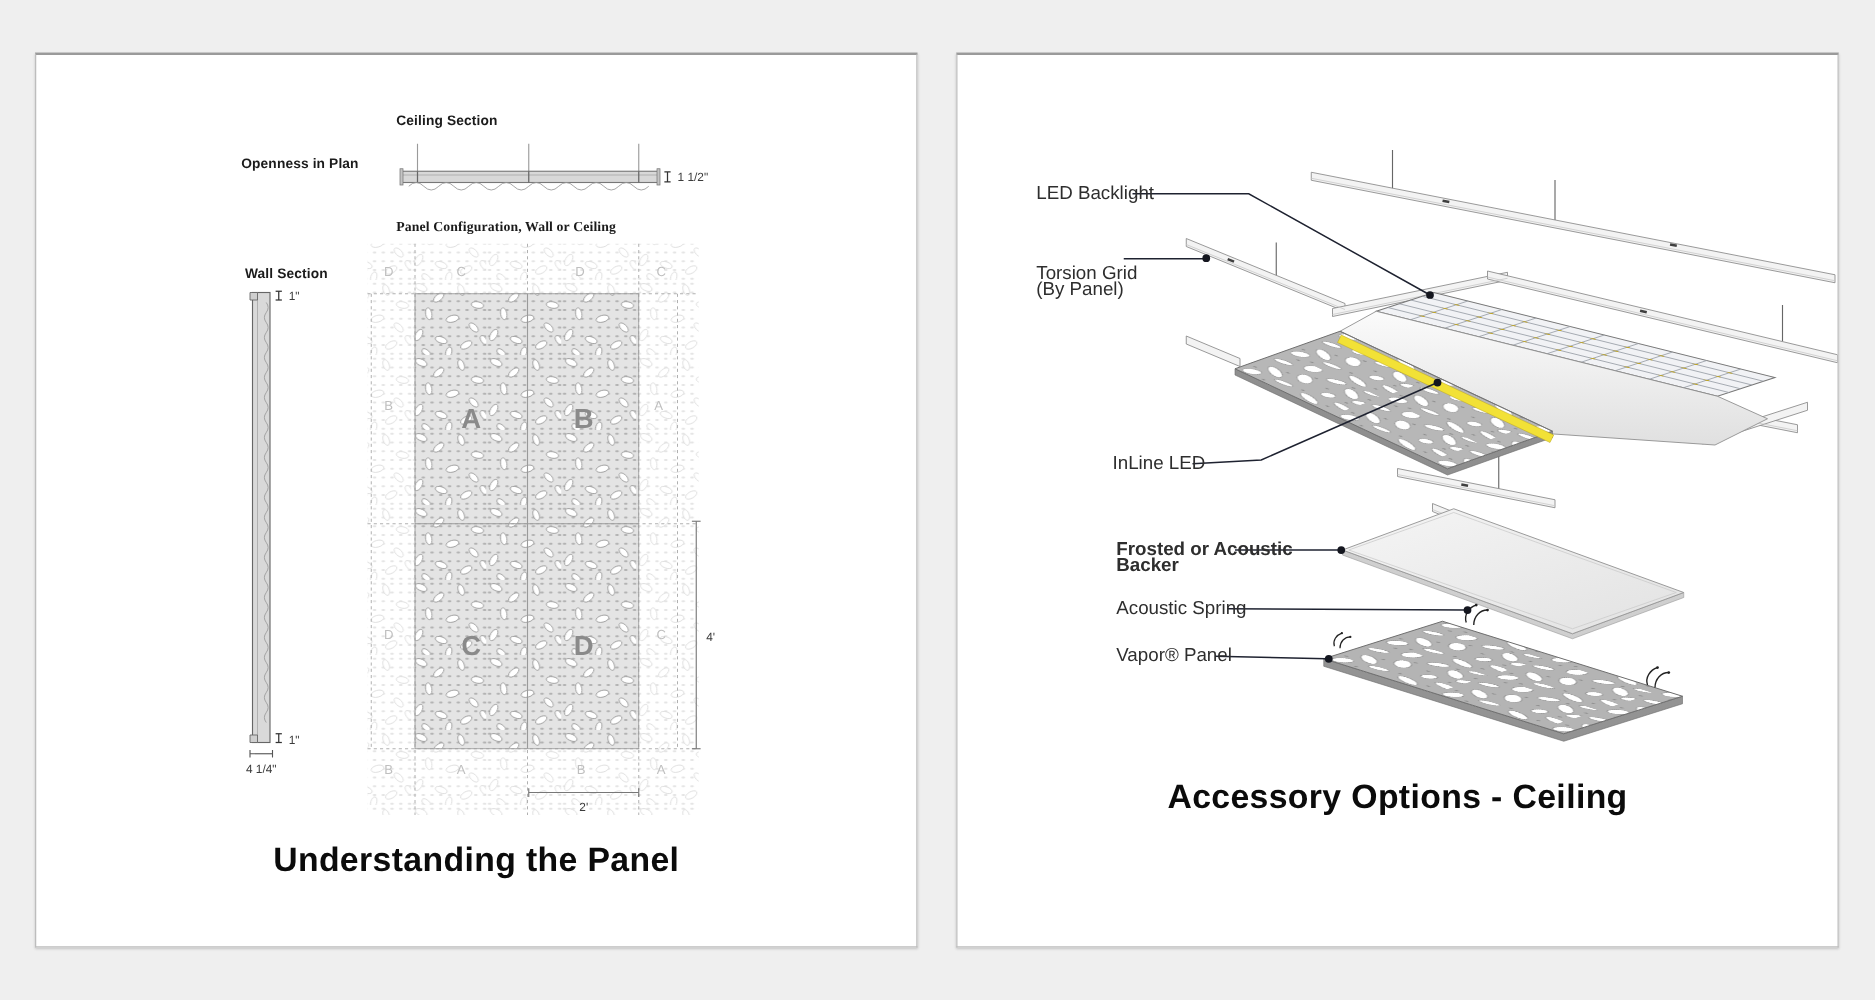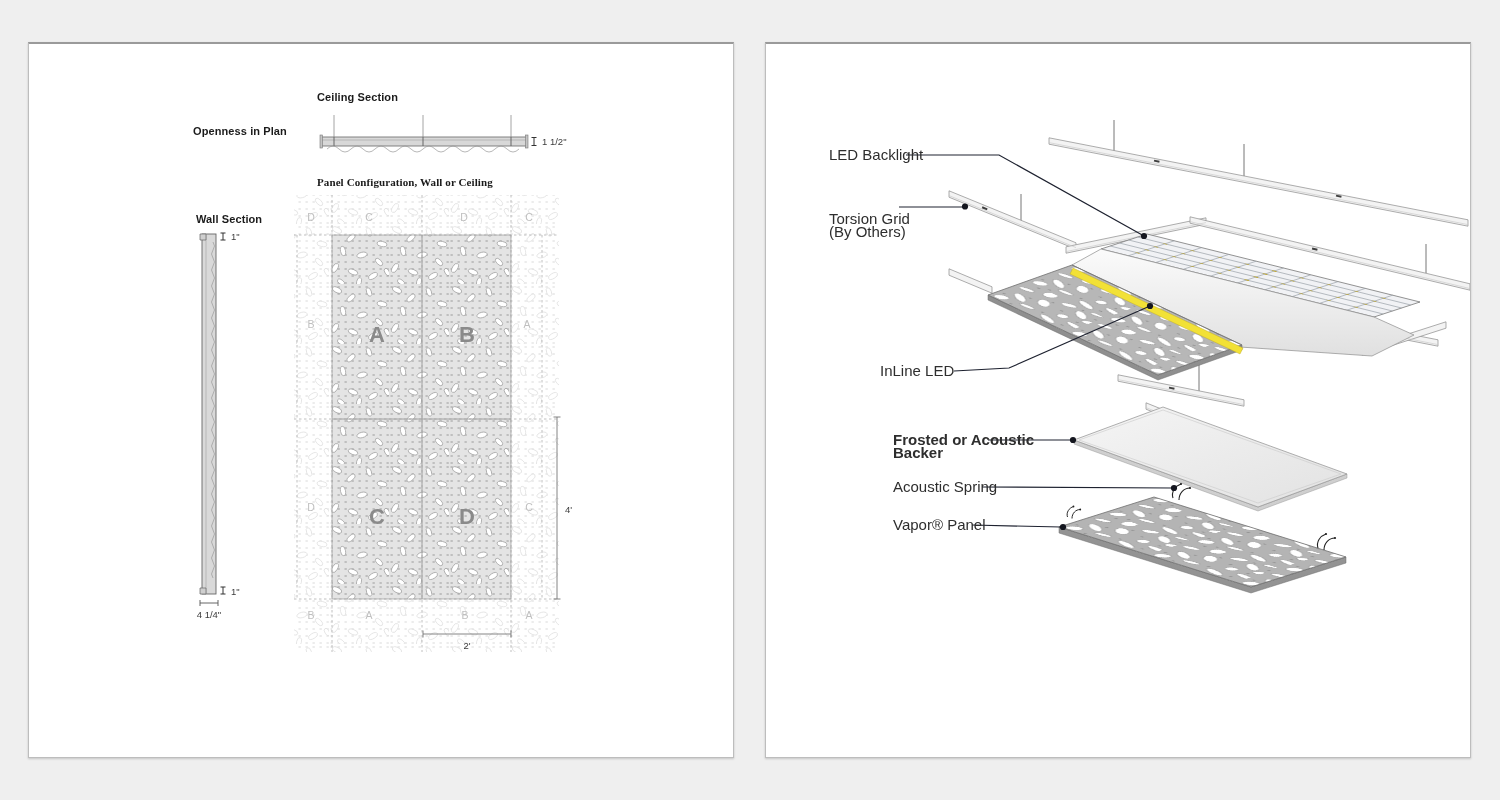--- a/index.html
+++ b/index.html
@@ -150,20 +150,21 @@
           <line x1="482" y1="586.5" x2="482" y2="593.5"></line>
       </g>
       <text x="438" y="605" text-anchor="middle" class="dimtxt">2'</text>
     </g>
   </svg>
 
   <div class="abs h-small" style="left:288px;top:47px;">Ceiling Section</div>
   <div class="abs h-small" style="left:164px;top:61px;margin-top:20px;">Openness in Plan</div>
   <div class="abs h-small" style="left:288px;top:132px;font-family:Liberation Serif, serif;">Panel Configuration, Wall or Ceiling</div>
   <div class="abs h-small" style="left:167px;top:169px;">Wall Section</div>
+  <div class="abs big-title" style="left:0;top:629px;">Understanding the Panel</div>
 </div>
 
 <div class="page" id="page-right">
 
   <svg width="704" height="713" viewBox="0 0 704 713">
     <defs>
       <pattern id="holes" width="46" height="46" patternUnits="userSpaceOnUse">
         <g fill="#ffffff" stroke="#8a8a8a" stroke-width="0.4">
           <ellipse cx="6" cy="5" rx="5" ry="2.8" transform="rotate(20 6 5)"></ellipse>
           <ellipse cx="18" cy="10" rx="6" ry="3" transform="rotate(-35 18 10)"></ellipse>
@@ -358,22 +359,23 @@
         <circle cx="384" cy="262" r="3.1"></circle>
       <circle cx="307" cy="396" r="3.1"></circle>
         <circle cx="408" cy="444" r="3.1"></circle>
         <circle cx="297" cy="483" r="3.1"></circle>
     </g>
   </svg>
 
   <div class="abs callout" style="left:63px;top:104px;">LED Backlight</div>
   <div class="abs callout" style="left:63px;top:156px;margin-top:12px;">
     <div>Torsion Grid</div>
-    <div>(By Others)</div>
+    <div>(By Panel)</div>
   </div>
-  <div class="abs callout" style="left:114px;top:320px;">InLine LED</div>
+  <div class="abs callout" style="left:124px;top:320px;">InLine LED</div>
   <div class="abs callout" style="left:127px;top:389px;font-weight:bold;">
     <div>Frosted or Acoustic</div>
     <div>Backer</div>
   </div>
   <div class="abs callout" style="left:127px;top:436px;">Acoustic Spring</div>
   <div class="abs callout" style="left:127px;top:474px;">Vapor® Panel</div>
+  <div class="abs big-title" style="left:0;top:578px;">Accessory Options - Ceiling</div>
 </div>
 
 </body></html>

